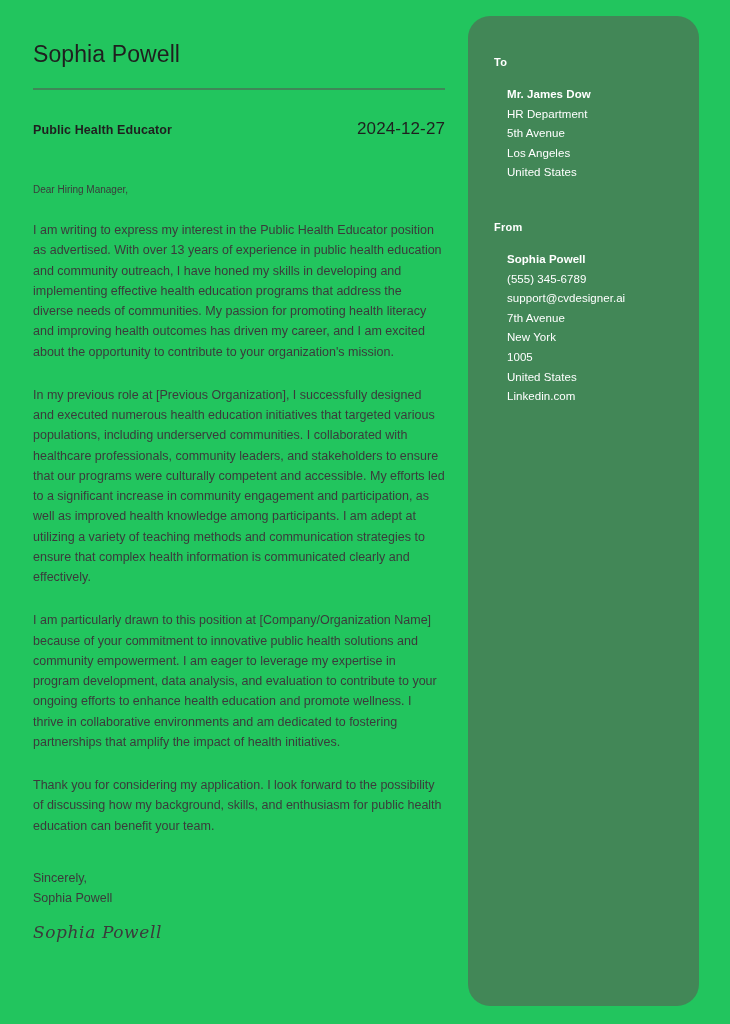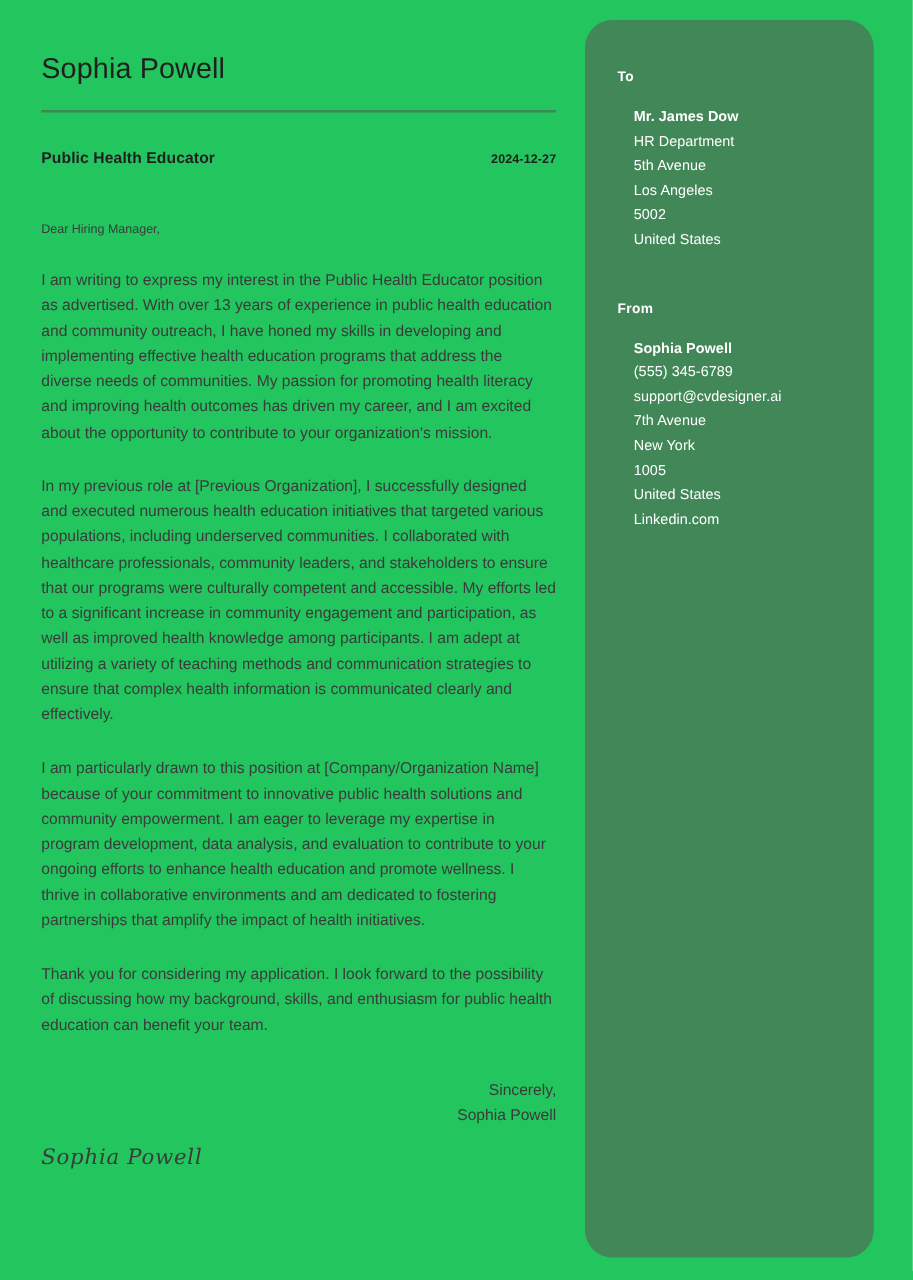--- a/index.html
+++ b/index.html
@@ -55,22 +55,22 @@
   }
 
   .job-title {
     font-size: 12.5px;
     font-weight: bold;
     color: #1f1f1f;
     letter-spacing: 0.1px;
   }
 
   .letter-date {
-    font-size: 10px;
-    font-weight: bold;
+    font-size: 17px;
+    font-weight: normal;
     color: #1f1f1f;
     letter-spacing: 0.1px;
   }
 
   .salutation {
     margin-top: 43px;
     font-size: 10px;
     color: #3b3b3b;
     line-height: 1.55;
   }
@@ -88,21 +88,20 @@
 
   .closing-block {
     margin-top: 32px;
     font-size: 12.5px;
     color: #3b3b3b;
     line-height: 1.62;
   }
 
   .closing-line {
     display: block;
-    text-align: right;
   }
 
   .signature {
     margin-top: 14px;
     font-family: "DejaVu Serif", serif;
     font-style: italic;
     font-size: 17px;
     color: #3b3b3b;
     letter-spacing: 0.6px;
   }
@@ -184,21 +183,20 @@
   </div>
 
   <aside class="sidebar">
 
     <div class="sidebar-section">
       <div class="sidebar-heading">To</div>
       <div class="sidebar-line strong">Mr. James Dow</div>
       <div class="sidebar-line">HR Department</div>
       <div class="sidebar-line">5th Avenue</div>
       <div class="sidebar-line">Los Angeles</div>
-      <div class="sidebar-line">5002</div>
       <div class="sidebar-line">United States</div>
     </div>
 
     <div class="section-gap"></div>
 
     <div class="sidebar-section">
       <div class="sidebar-heading">From</div>
       <div class="sidebar-line strong">Sophia Powell</div>
       <div class="sidebar-line">(555) 345-6789</div>
       <div class="sidebar-line">support@cvdesigner.ai</div>

